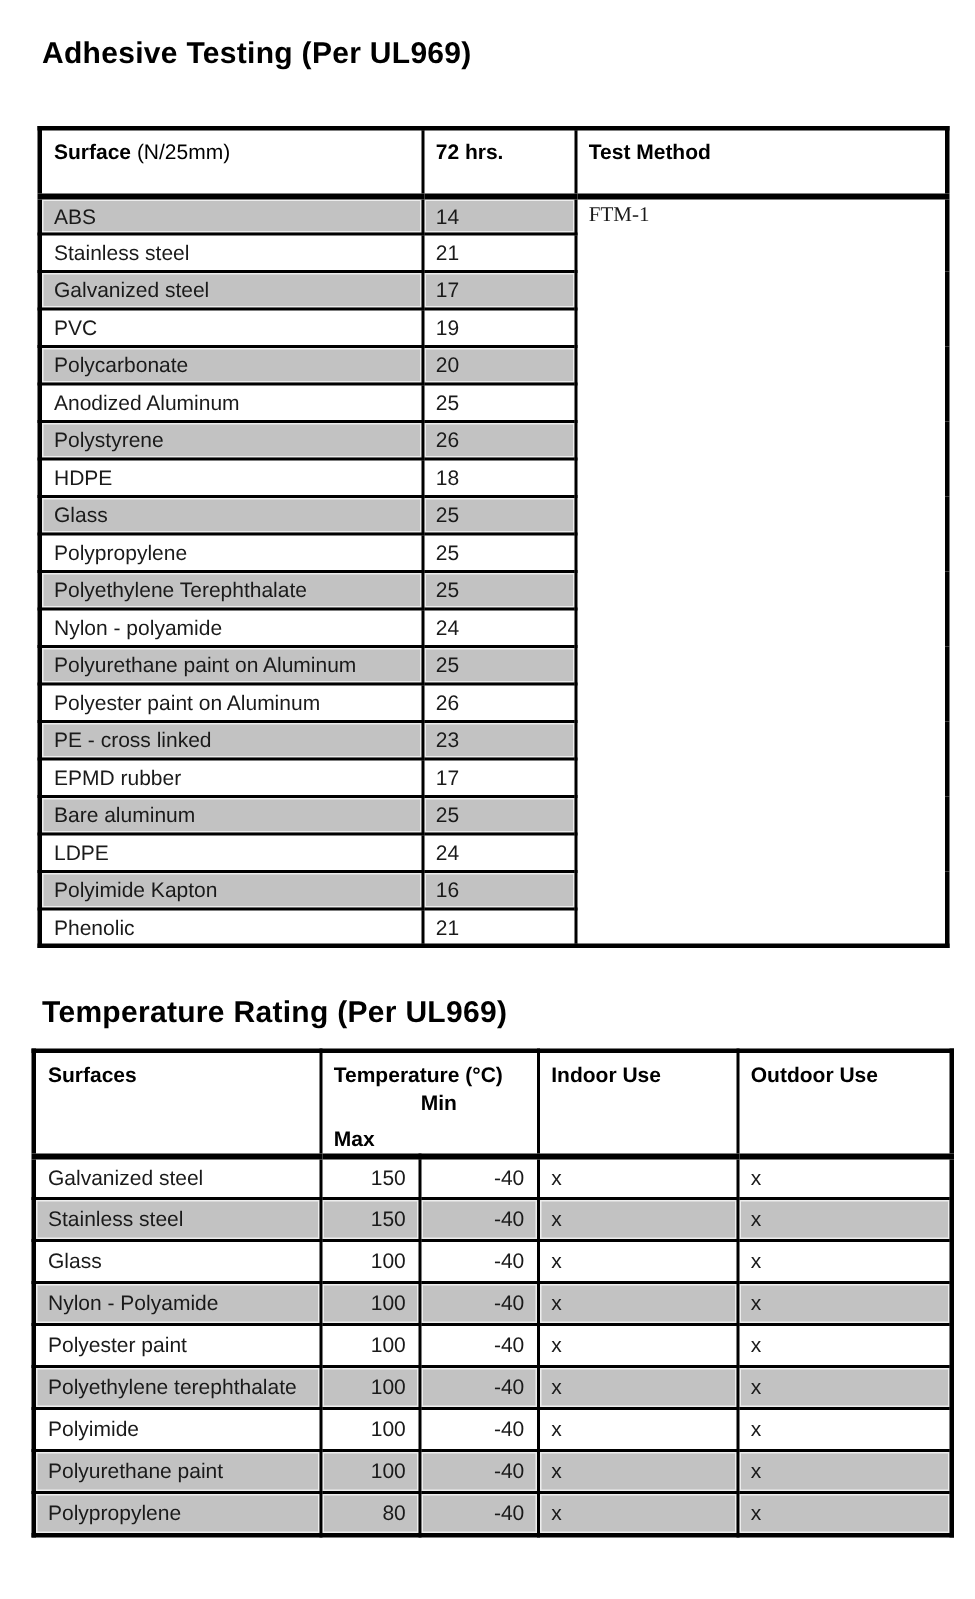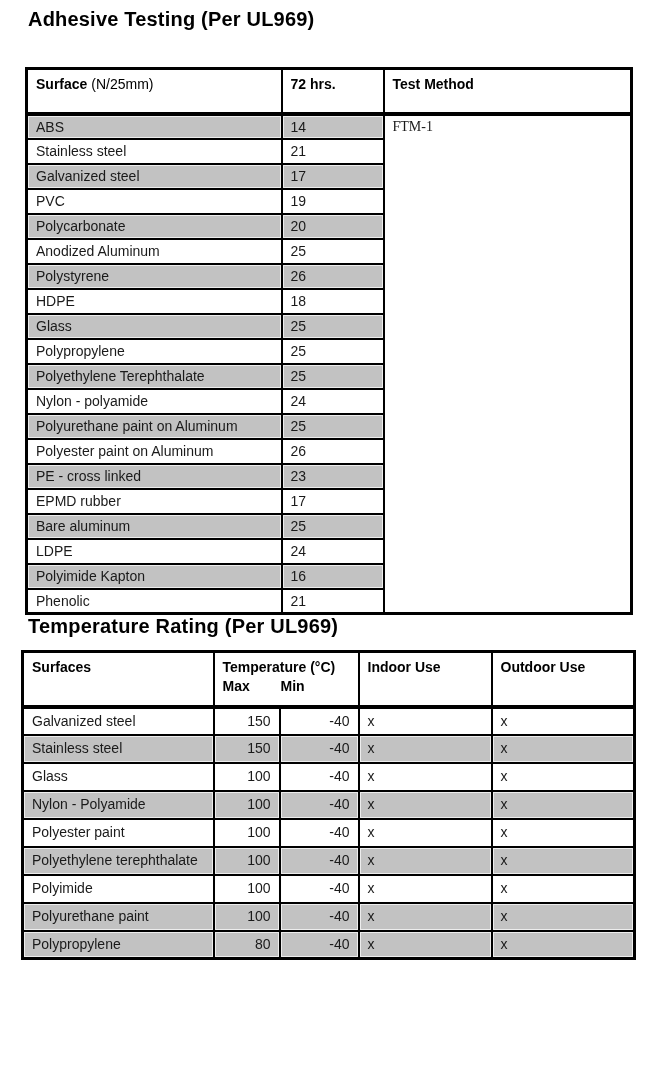--- a/index.html
+++ b/index.html
@@ -9,30 +9,31 @@
     width: 650px;
     font-family: "Liberation Sans", sans-serif;
     color: #1a1a1a;
   }
   .page {
     width: 650px;
     height: 1066px;
     background: #ffffff;
     overflow: hidden;
     box-sizing: border-box;
-    padding-top: 8px;
+    padding-top: 25px;
   }
   h1.section-title {
     font-size: 20px;
     font-weight: bold;
     color: #000000;
     margin: 0 0 12px 28px;
     letter-spacing: 0.2px;
   }
   h1.section-title.second {
+    margin-top: 32px;
   }
   table {
     border-collapse: collapse;
     table-layout: fixed;
     border: 3px solid #000;
   }
   th, td {
     border: 2px solid #000;
     font-size: 14px;
     padding: 2px 8px;
@@ -63,20 +64,21 @@
   .t2 { margin-left: 21px; width: 612px; }
   .t2 thead th { height: 55px; }
   .t2 tbody td { height: 28px; vertical-align: top; padding-top: 4px; }
   .t2 td.num { text-align: right; }
   .maxmin-row {
     display: flex;
     margin-top: 3px;
   }
   .maxmin-row .max-label {
     flex: 0 0 58px;
+    margin-top: 24px;
   }
   
   tr.gray td {
     background: #c2c2c2;
     box-shadow: inset 0 0 0 1px #ededed;
   }
   .unit { font-weight: normal; }
 </style>
 </head>
 <body>

